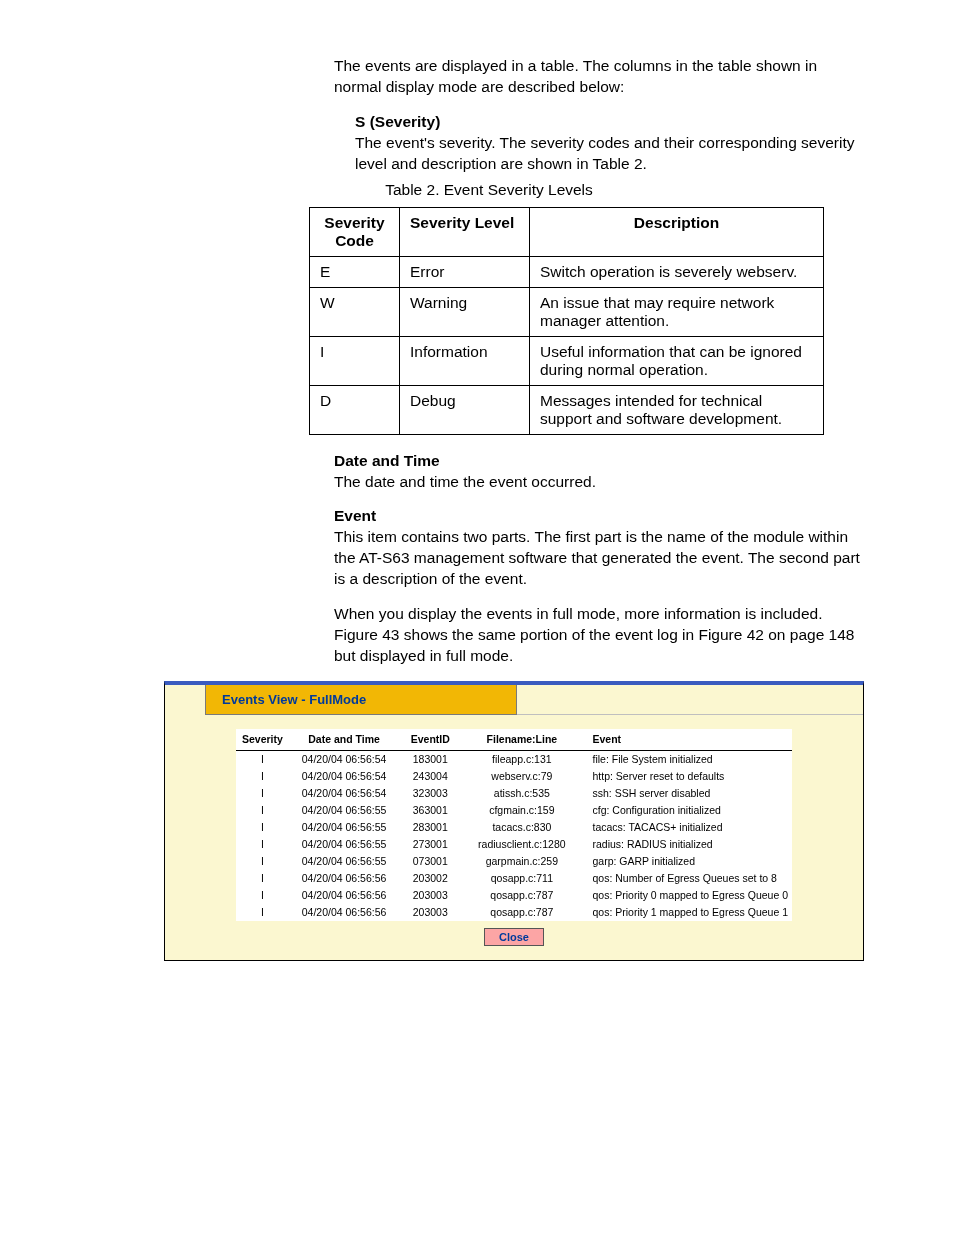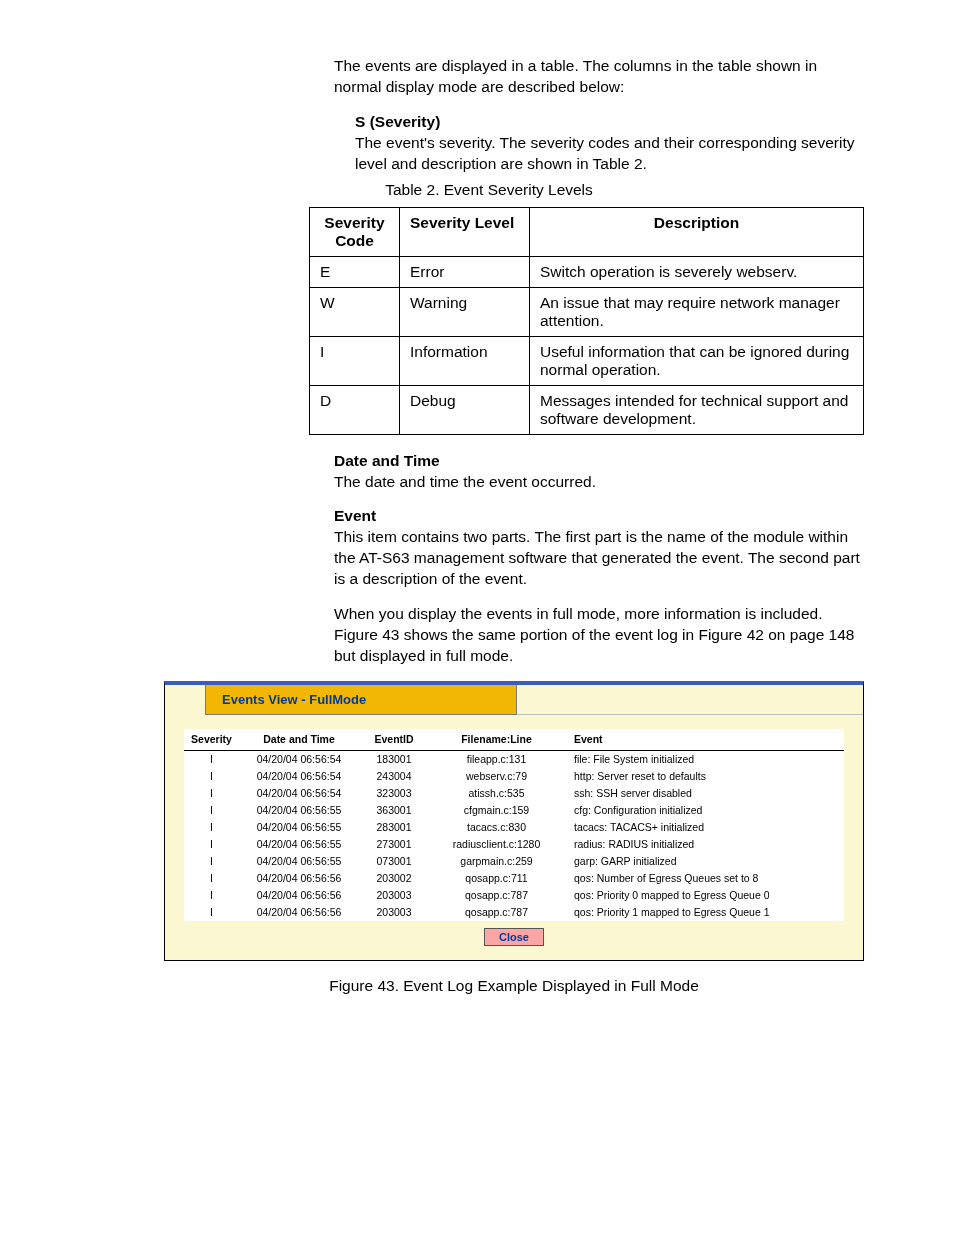--- a/index.html
+++ b/index.html
@@ -3,32 +3,32 @@
 <meta charset="utf-8">
 <style>
   * { box-sizing: border-box; margin: 0; padding: 0; }
   html, body { width: 954px; background: #fff; font-family: Arial, Helvetica, sans-serif; color: #000; }
   .page { width: 954px; height: 1235px; position: relative; padding: 56px 90px 40px 114px; }
   .running-head { text-align: right; font-size: 12.5px; font-style: italic; margin-bottom: 48px; }
   .body-col { margin-left: 220px; }
   .para { font-size: 15.5px; line-height: 1.35; margin-bottom: 14px; }
   .heading-bold { font-weight: bold; font-size: 15.5px; }
   .table-caption { text-align: center; font-size: 15.5px; margin: 6px 0 8px 0; }
-  table.severity { border-collapse: collapse; width: 555px; margin-left: 195px; margin-bottom: 16px; }
+  table.severity { border-collapse: collapse; width: 515px; margin-left: 195px; margin-bottom: 16px; }
   table.severity th, table.severity td { border: 1.5px solid #000; padding: 6px 10px; font-size: 15.5px; vertical-align: top; }
   table.severity th { font-weight: bold; text-align: center; }
   table.severity th:nth-child(2){ text-align: left; }
   table.severity col.c1 { width: 90px; }
   table.severity col.c2 { width: 130px; }
   .figure-wrap { margin-left: 50px; margin-top: 10px; }
   .figure-outer { border: 1px solid #000; border-top: 4px solid #3a5bbf; width: 700px; background: #fbf7d0; padding-bottom: 14px; }
   .figure-tab-row { display: flex; }
   .figure-tab { background: #f2b705; color: #003a9b; font-weight: bold; border: 1px solid #7a7a7a; border-top: none; height: 30px; display: flex; align-items: center; padding: 0 16px; font-size: 13px; width: 312px; margin-left: 40px; }
   .figure-tab-rest { flex: 1; border-bottom: 1px solid #bfbfbf; }
-  .log-table { width: 660px; margin: 14px auto 6px auto; border-collapse: collapse; background: #fff; padding-left: 18px; }
+  .log-table { width: 556px; margin: 14px auto 6px auto; border-collapse: collapse; background: #fff; padding-left: 18px; }
   .log-table th { font-size: 10.5px; font-weight: bold; border-bottom: 1px solid #000; padding: 4px 4px 5px 4px; text-align: center; }
   .log-table th.ev { text-align: left; padding-left: 10px; }
   .log-table td { font-size: 10.5px; padding: 2.5px 4px; text-align: center; white-space: nowrap; }
   .log-table td.ev { text-align: left; padding-left: 10px; }
   .log-table col.s { width: 55px; }
   .log-table col.dt { width: 120px; }
   .log-table col.eid { width: 70px; }
   .log-table col.fl { width: 135px; }
   .close-row { text-align: center; margin-top: 6px; }
   .close-btn { display: inline-block; background: #fca5a5; border: 1px solid #555; color: #003a9b; font-size: 11px; font-weight: bold; padding: 2px 14px; cursor: pointer; }
@@ -195,16 +195,15 @@
               <td>203003</td>
               <td>qosapp.c:787</td>
               <td class="ev">qos: Priority 1 mapped to Egress Queue 1</td>
             </tr>
           </tbody>
       </table>
       <div class="close-row">
         <span class="close-btn">Close</span>
       </div>
     </div>
-    <div class="figure-caption">Figure 43. Event Log Example Displayed in Full Mode</div>
   </div>
 
 </div>
 
 </body></html>

